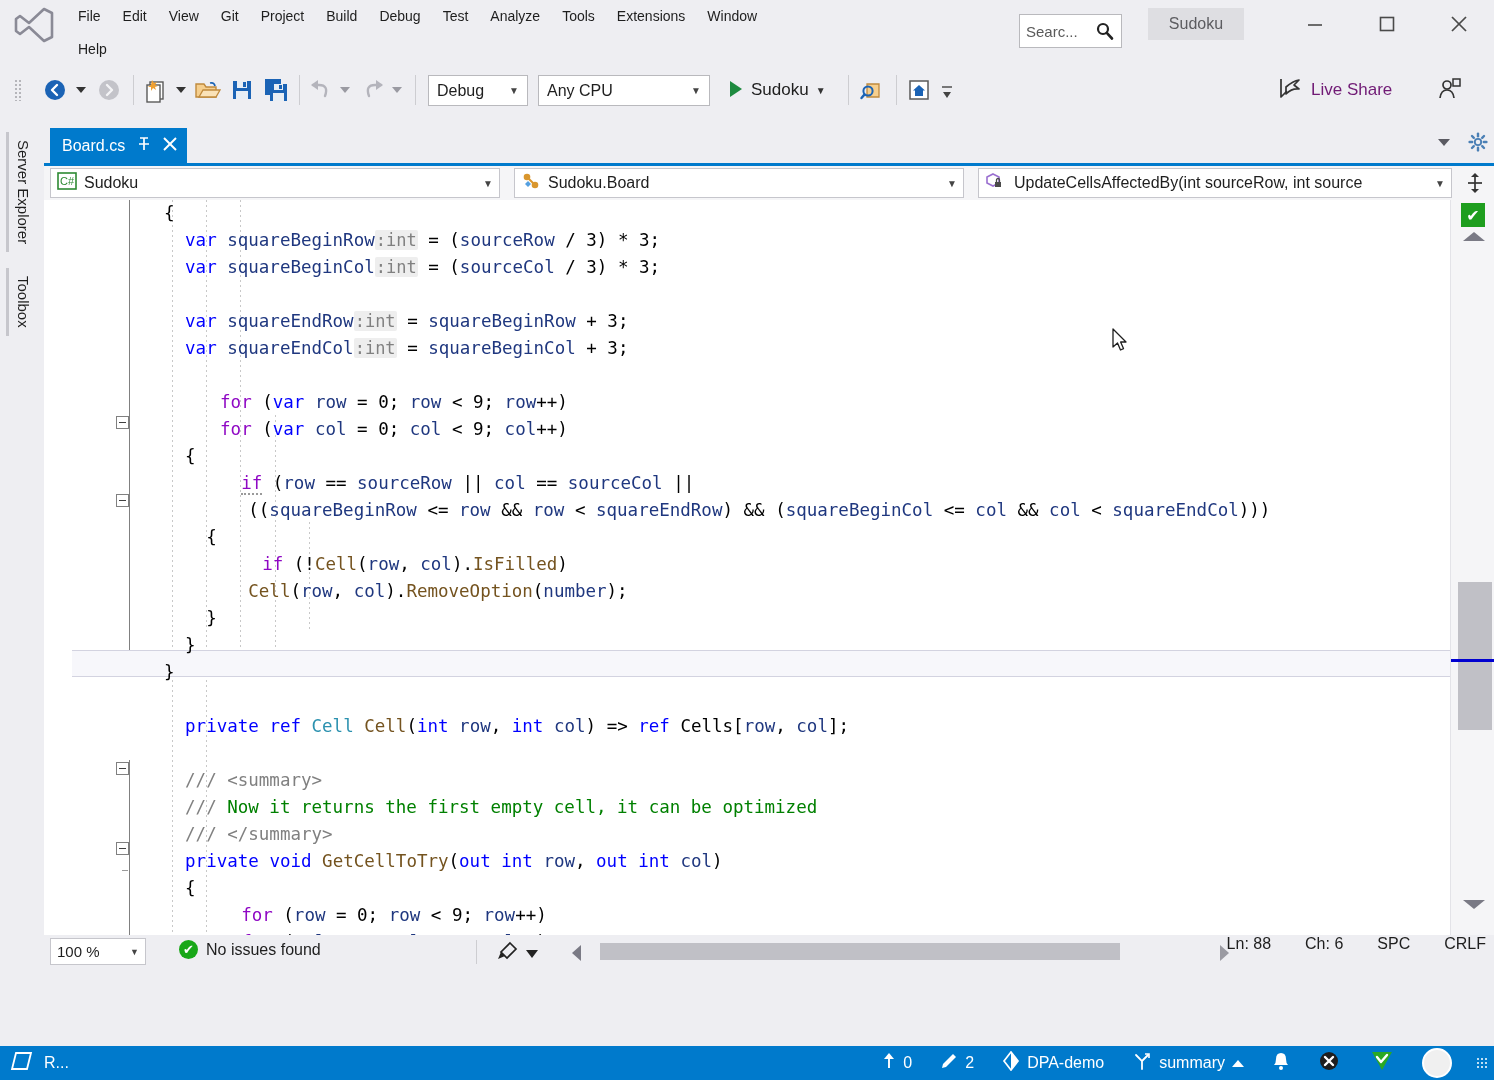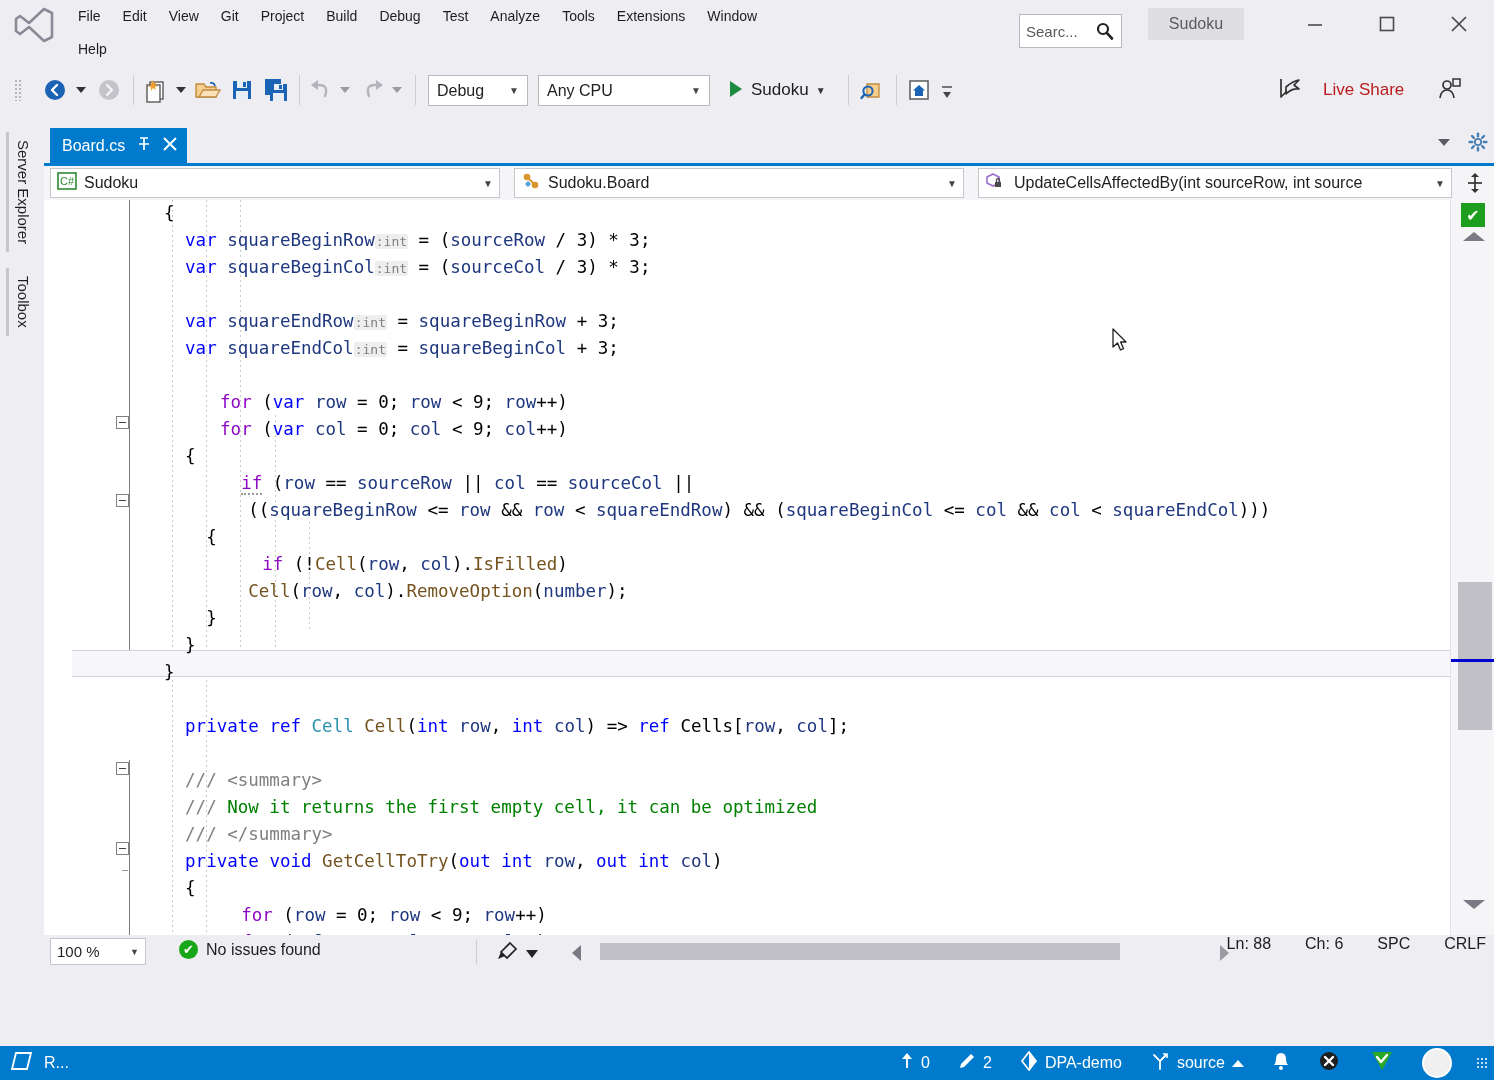--- a/index.html
+++ b/index.html
@@ -63,21 +63,21 @@
     position:absolute;top:9px;height:31px;background:#fff;border:1px solid #b9b9bd;
     box-sizing:border-box;display:flex;align-items:center;
     padding:0 8px;font-size:16px;color:#1e1e1e;cursor:default;
   }
   .tb-combo .caret{margin-left:auto;color:#444;font-size:10px;}
   .run-btn{position:absolute;top:7px;left:722px;height:34px;display:flex;
     align-items:center;gap:7px;padding:0 6px;cursor:default;}
   .run-label{font-size:17px;color:#1e1e1e;}
   .live-share{
     position:absolute;top:9px;left:1277px;height:30px;display:flex;align-items:center;
-    gap:20px;font-size:17px;color:#b91c1c;cursor:default;
+    gap:8px;font-size:17px;color:#701a75;cursor:default;
   }
 
   
   .dock{position:absolute;left:0;top:128px;width:44px;height:880px;background:#eeeef2;}
   .dock-tab{
     position:absolute;left:6px;width:32px;background:#eeeef2;
     border-left:3px solid #c6c6cc;cursor:default;
   }
   .dock-tab span{
     display:block;writing-mode:vertical-rl;
@@ -132,21 +132,21 @@
   .kctl{color:#8f08c4;margin-left:35px;}       
   .t{color:#2b91af;}          
   .m{color:#74531f;}          
   .p{color:#1f377f;}          
   .n{color:#000000;}          
   .num{color:#000000;}
   .cmt{color:#008000;}        
   .xml{color:#808080;}        
   .hint{
     color:#808080;background:#eeeeee;border-radius:2px;
-    padding:0 1px;font-size:13px;
+    padding:0 1px;font-size:17px;
   }
   .sugg{border-bottom:2px dotted #9a9a9a;}
 
   
   .guide{position:absolute;top:0;width:1px;height:735px;
     background-image:linear-gradient(to bottom,#c8c8c8 50%,transparent 50%);
     background-size:1px 5px;}
   .vline{position:absolute;width:1px;background:#808080;}
   .fold{
     position:absolute;left:72px;width:13px;height:13px;border:1px solid #808080;
@@ -606,21 +606,21 @@
         </span>
         <span>DPA-demo</span>
       </div>
       <div class="bb-item">
         <span>
           <svg width="20" height="20" viewBox="0 0 20 20">
             <path d="M10 18 L10 10 L4 4 M10 10 L16 4" fill="none" stroke="#fff" stroke-width="1.8" stroke-linecap="round"></path>
             <path d="M13 3 L17 3 L17 7" fill="none" stroke="#fff" stroke-width="1.6"></path>
           </svg>
         </span>
-        <span>source</span>
+        <span>summary</span>
         <span>
           <svg width="12" height="9">
               <polygon points="0,8 12,8 6,1" fill="#fff"></polygon>
             </svg>
         </span>
       </div>
       <div class="bb-item">
         <span>
           <svg width="18" height="20" viewBox="0 0 18 20">
             <path d="M9 2 q5 0 5 6 q0 4 2 6 L2 14 q2 -2 2 -6 q0 -6 5 -6 z" fill="#fff"></path>

